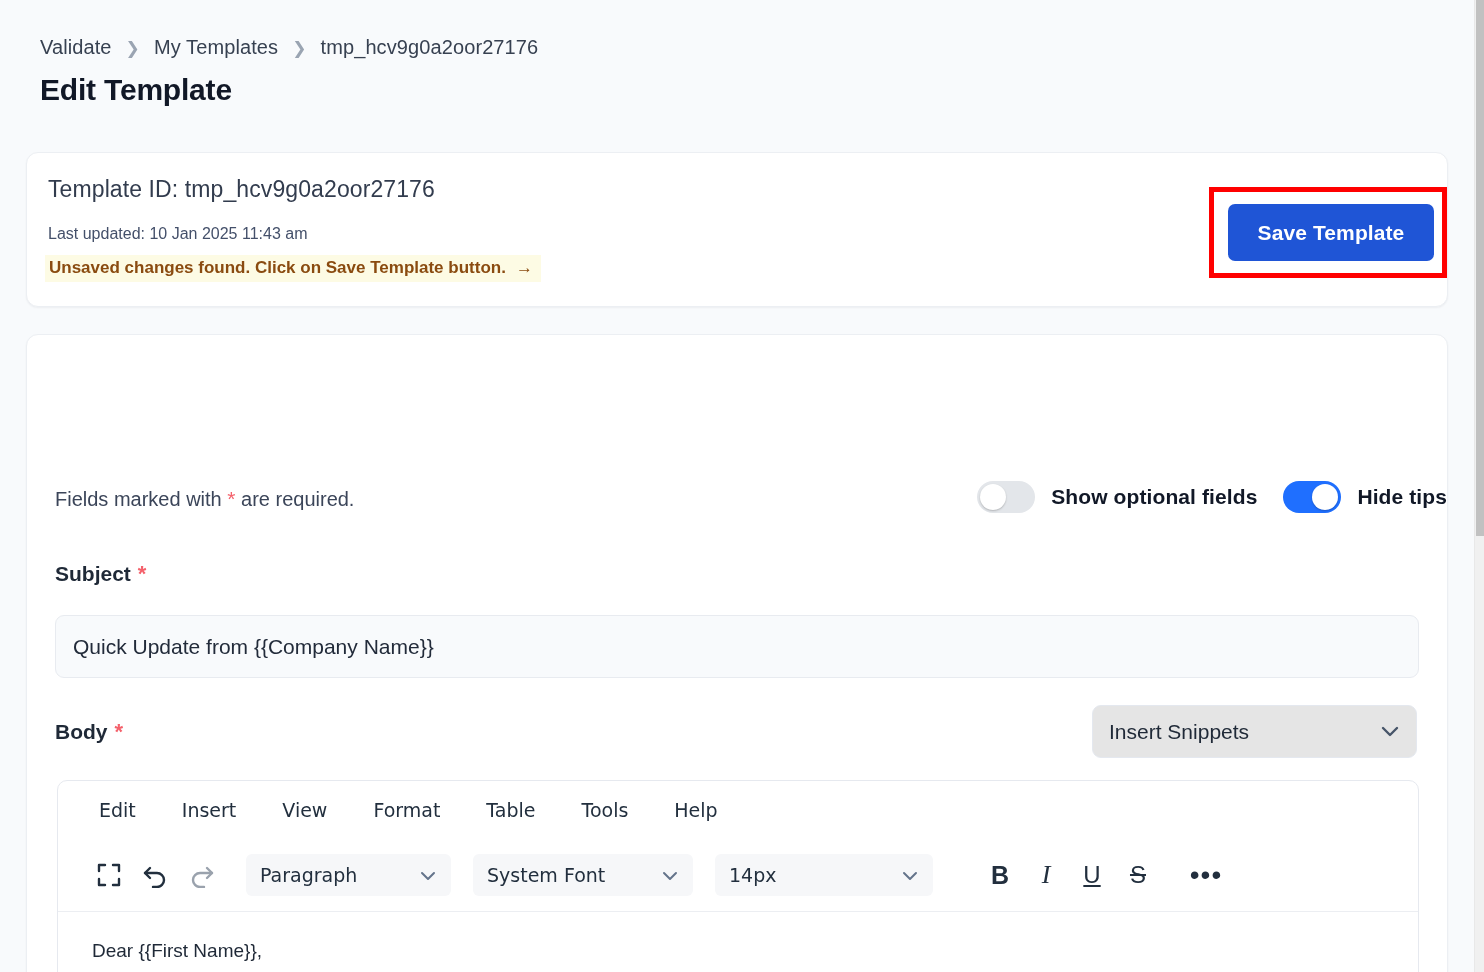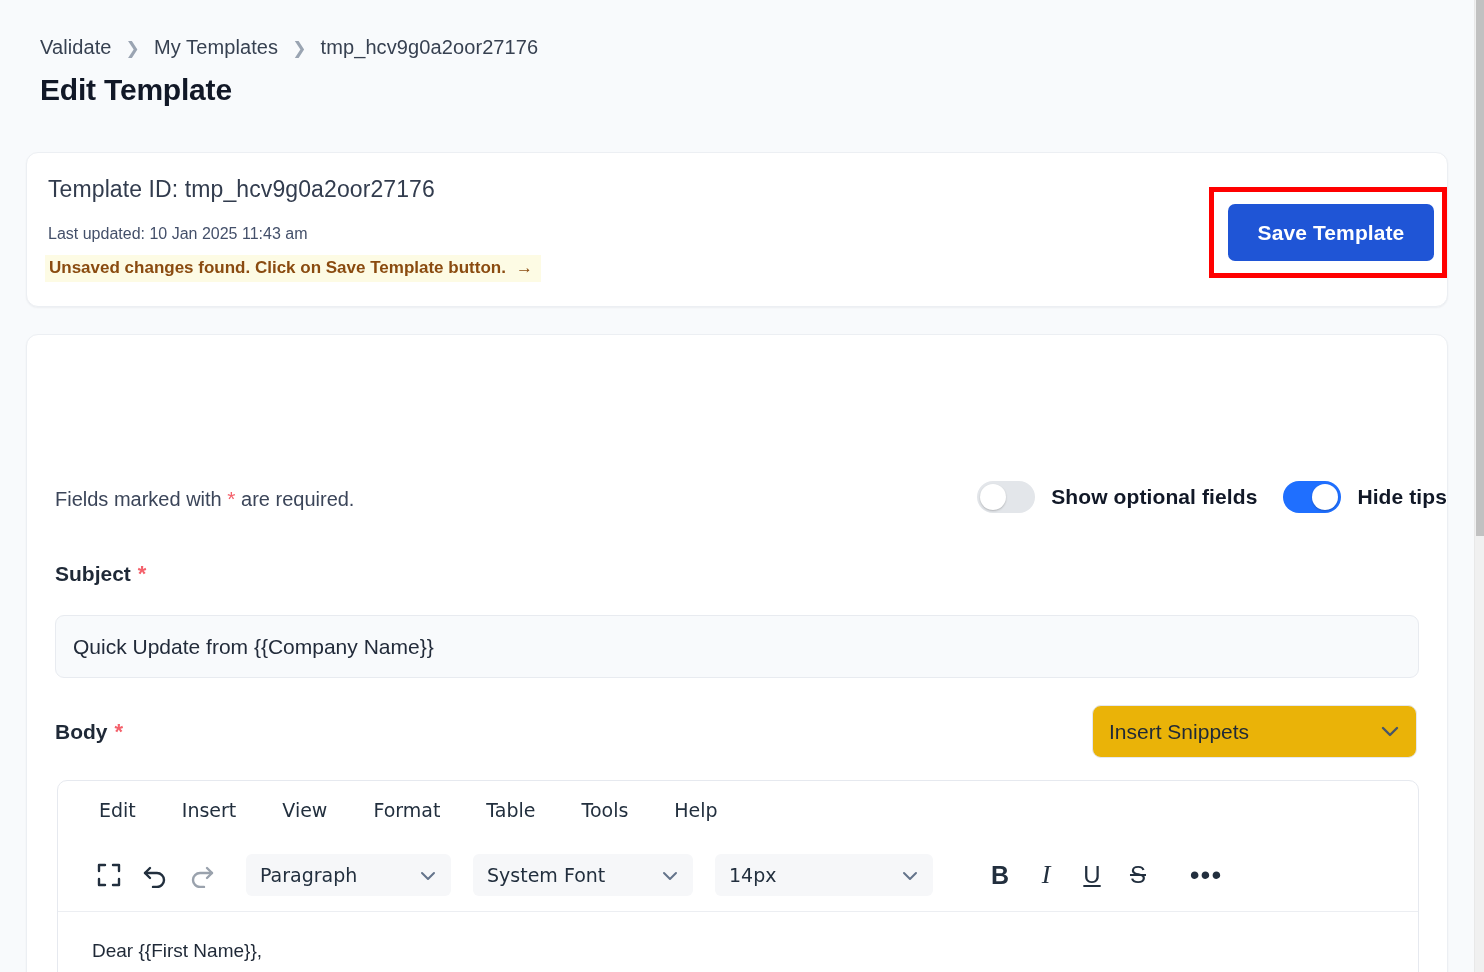--- a/index.html
+++ b/index.html
@@ -282,21 +282,21 @@
 
   
   #snippets-wrap {
     position: absolute;
     right: 30px; top: 370px;
     width: 325px;
     height: 53px;
   }
   #snippets-select {
     width: 100%; height: 100%;
-    background: #eab308;
+    background: #e5e5e5;
     border: 1px solid #e4e8ef;
     border-radius: 9px;
     font-family: "Liberation Sans", sans-serif;
     font-size: 21px;
     color: #1f2937;
     padding: 13px 16px;
     appearance: none;
     -webkit-appearance: none;
     cursor: pointer;
     outline: none;

